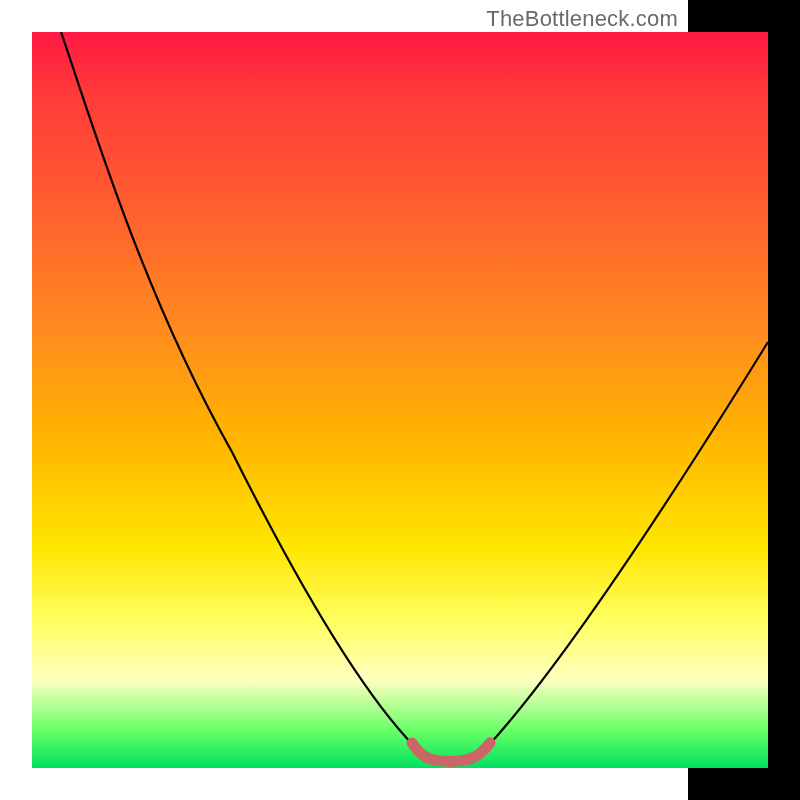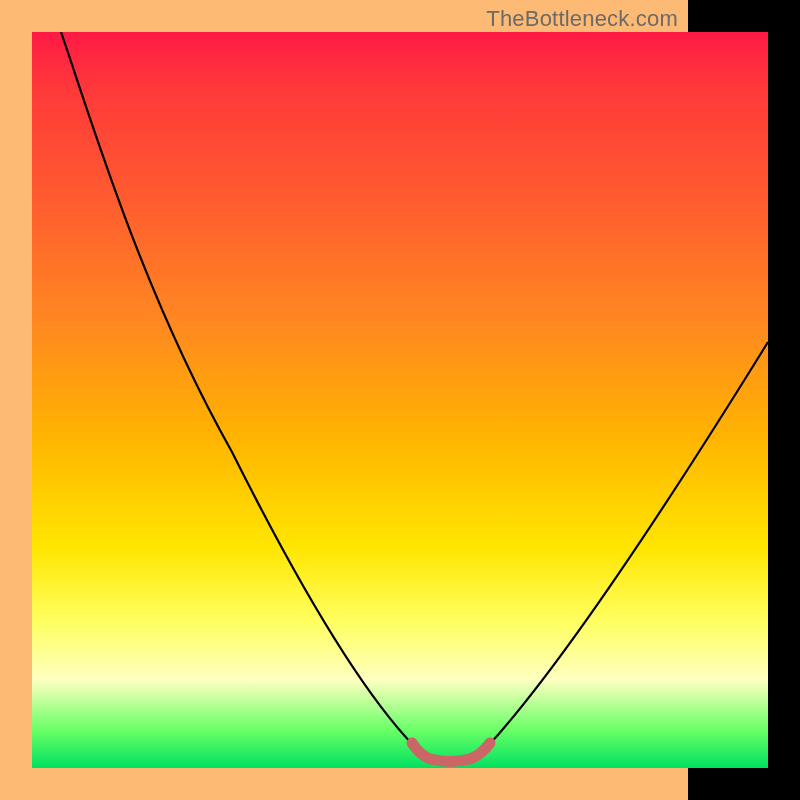--- a/index.html
+++ b/index.html
@@ -8,21 +8,21 @@
     width: 800px;
     height: 800px;
     background: #000;
     overflow: hidden;
     font-family: Arial, Helvetica, sans-serif;
   }
   .frame {
     position: relative;
     width: 688px;
     height: 800px;
-    background: #fdba74;
+    background: #ffffff;
   }
   .plot-area {
     position: absolute;
     left: 32px;
     top: 32px;
     width: 736px;
     height: 736px;
     
     background: linear-gradient(
       to bottom,

